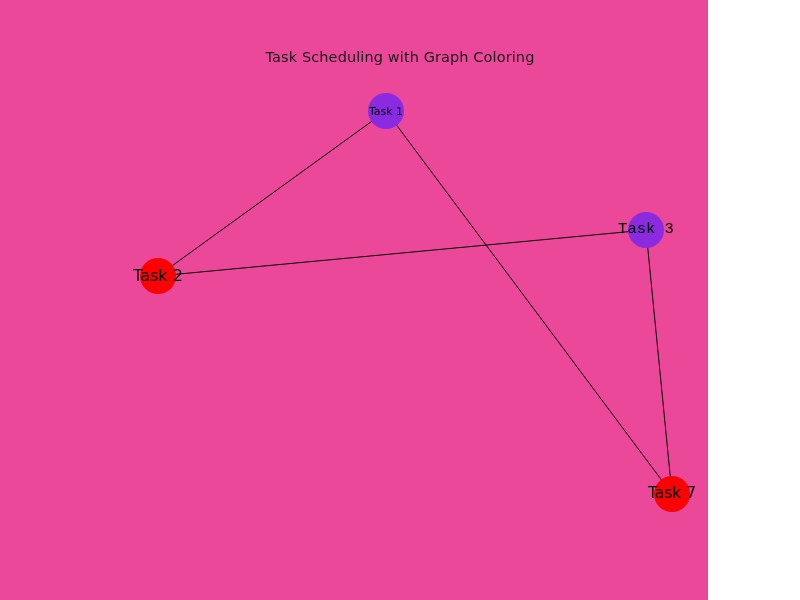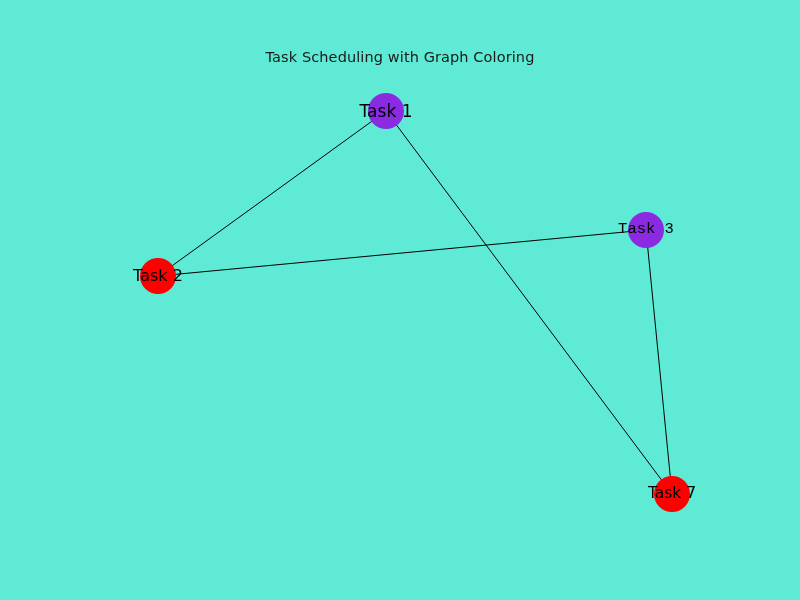--- a/index.html
+++ b/index.html
@@ -9,23 +9,23 @@
     background: #ffffff;
   }
   body {
     width: 800px;
     height: 600px;
     overflow: hidden;
     font-family: "DejaVu Sans", sans-serif;
   }
   #figure {
     position: relative;
-    width: 800px;
+    width: 708px;
     height: 600px;
-    background: #5eead4;
+    background: #ec4899;
   }
   #graph-canvas {
     position: absolute;
     left: 0;
     top: 0;
     width: 800px;
     height: 600px;
     display: block;
   }
   .figure-title {
@@ -79,19 +79,19 @@
         <circle cx="386" cy="111" r="18" fill="#8A2BE2" class="node-circle"></circle>
         <circle cx="158" cy="276" r="18" fill="#FF0000" class="node-circle"></circle>
         <circle cx="646" cy="230" r="18" fill="#8A2BE2" class="node-circle"></circle>
         <circle cx="672" cy="494" r="18" fill="#FF0000" class="node-circle"></circle>
       </g>
   </svg>
 
   <div class="figure-title">Task Scheduling with Graph Coloring</div>
 
   <div id="labels-layer">
-      <div class="node-label" style="left: 386px; top: 111px; font-size: 17px; color: rgb(0, 0, 0); text-align: right;">Task 1</div>
+      <div class="node-label" style="left: 386px; top: 111px; font-size: 11px; color: rgb(0, 0, 0); text-align: right;">Task 1</div>
       <div class="node-label" style="left: 158px; top: 276px; font-size: 16px; color: rgb(0, 0, 0);">Task 2</div>
       <div class="node-label" style="left: 646px; top: 230px; font-size: 15.5px; color: rgb(0, 0, 0); font-family: Liberation Mono, monospace;">Task 3</div>
       <div class="node-label" style="left: 672px; top: 494px; font-size: 15.5px; color: rgb(0, 0, 0);">Task 7</div>
     </div>
 
 </div>
 
 </body></html>

